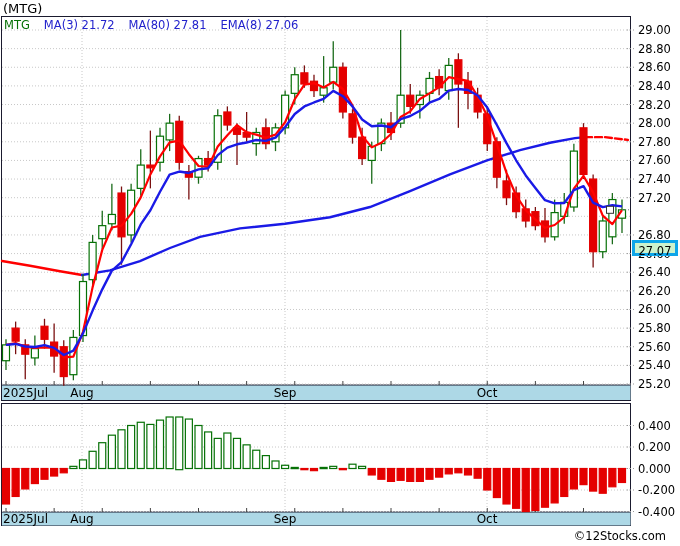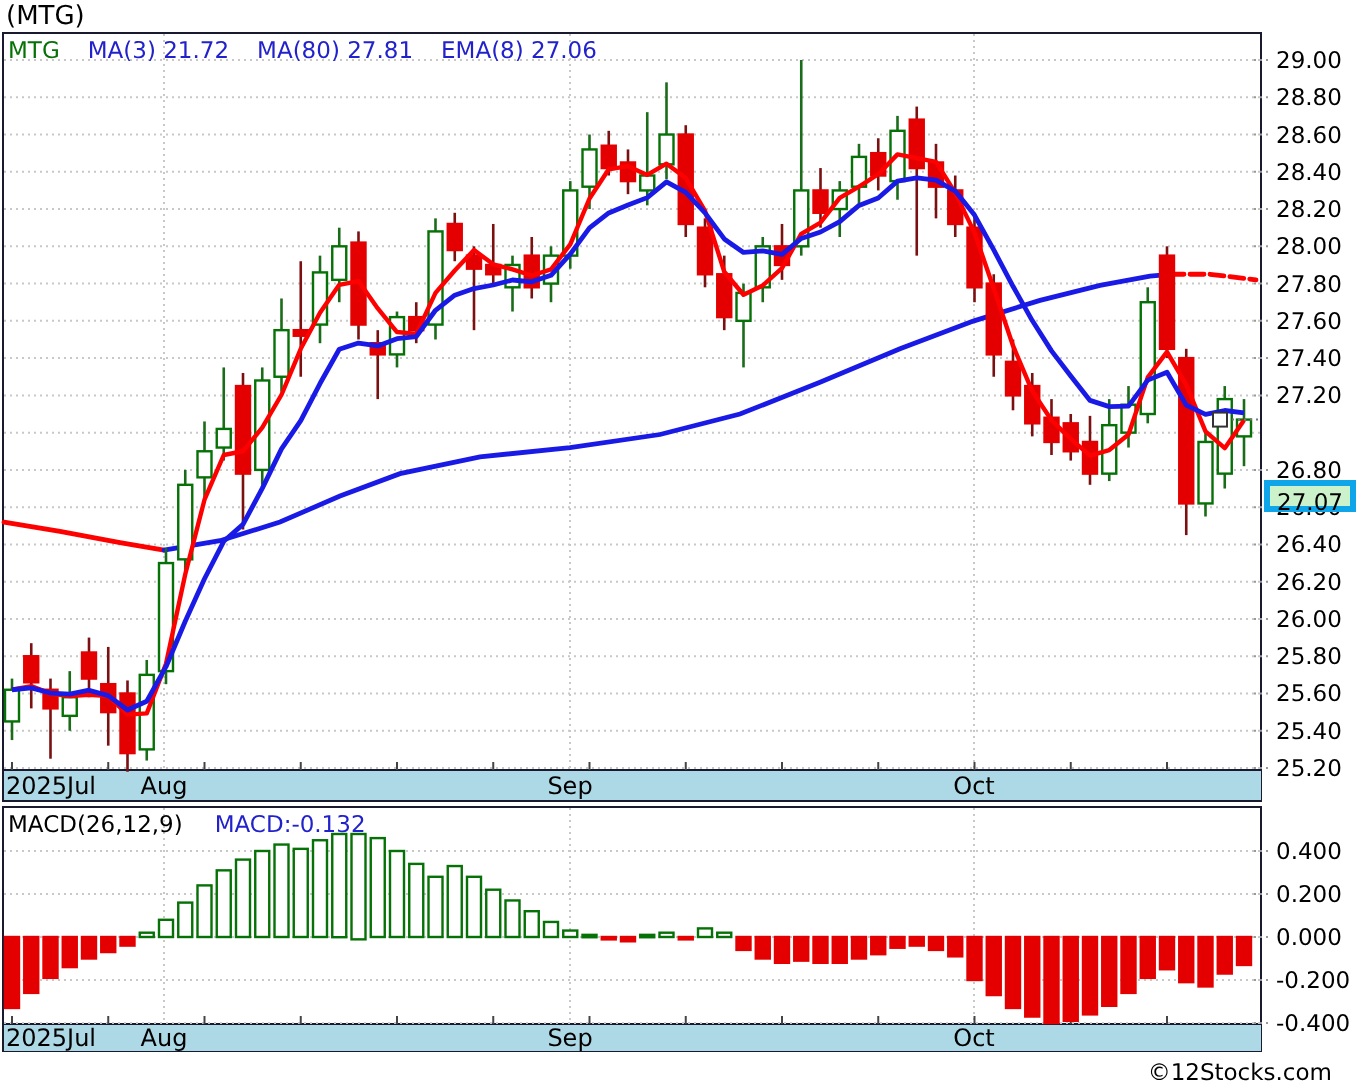--- a/index.html
+++ b/index.html
@@ -338,16 +338,15 @@
       <rect x="560.75" y="468.5" width="7" height="27.94999999999999" fill="#E40000" stroke="#E40000" stroke-width="1.2"></rect>
       <rect x="570.375" y="468.5" width="7" height="20.42500000000001" fill="#E40000" stroke="#E40000" stroke-width="1.2"></rect>
       <rect x="580" y="468.5" width="7" height="16.125" fill="#E40000" stroke="#E40000" stroke-width="1.2"></rect>
       <rect x="589.625" y="468.5" width="7" height="22.57499999999999" fill="#E40000" stroke="#E40000" stroke-width="1.2"></rect>
       <rect x="599.25" y="468.5" width="7" height="24.725000000000023" fill="#E40000" stroke="#E40000" stroke-width="1.2"></rect>
       <rect x="608.875" y="468.5" width="7" height="18.274999999999977" fill="#E40000" stroke="#E40000" stroke-width="1.2"></rect>
       <rect x="618.5" y="468.5" width="7" height="13.975000000000023" fill="#E40000" stroke="#E40000" stroke-width="1.2"></rect>
     </svg>
   <div class="hdr">(MTG)</div>
   <div class="legend"><span style="color: rgb(6, 113, 6);">MTG</span><span style="color: rgb(34, 34, 204);">MA(3)  21.72</span><span style="color: rgb(34, 34, 204);">MA(80)  27.81</span><span style="color: rgb(34, 34, 204);">EMA(8)  27.06</span></div>
-  <div class="macd-lbls"><span class="m1">MACD(26,12,9)</span><span class="m2" style="color: rgb(34, 34, 204);">MACD:-0.132</span></div>
   <div class="badge">27.07</div>
   <div class="copyright">©12Stocks.com</div>
 </div>
 
 </body></html>

